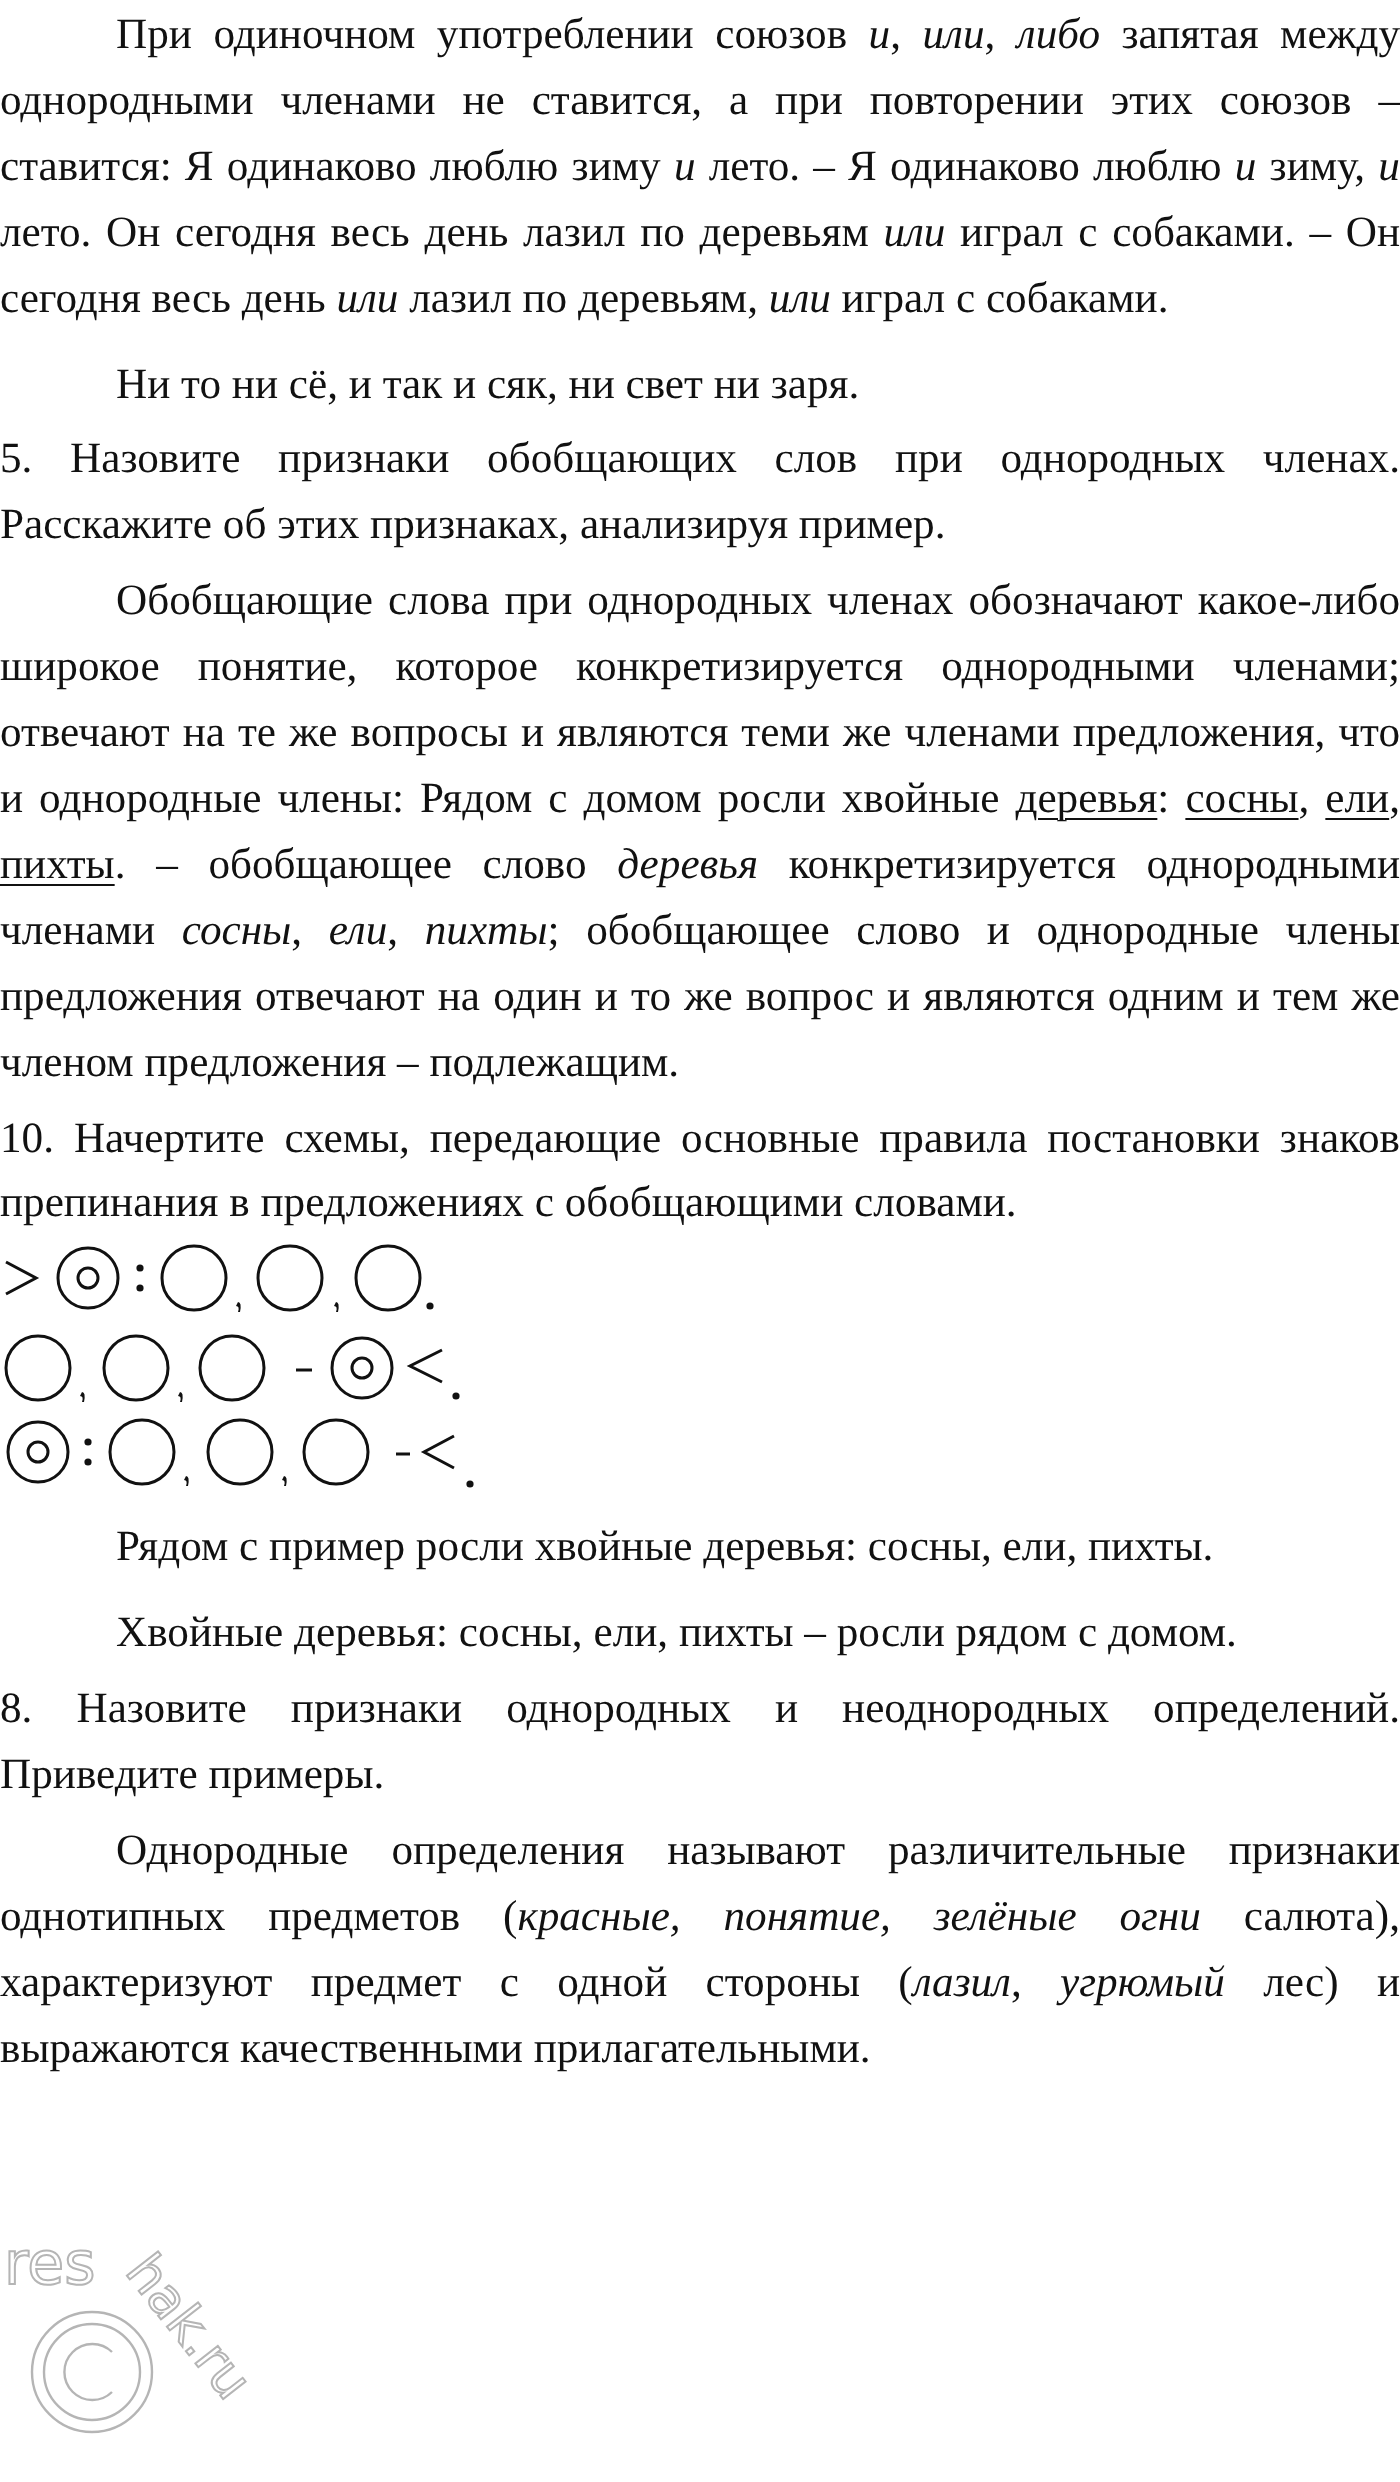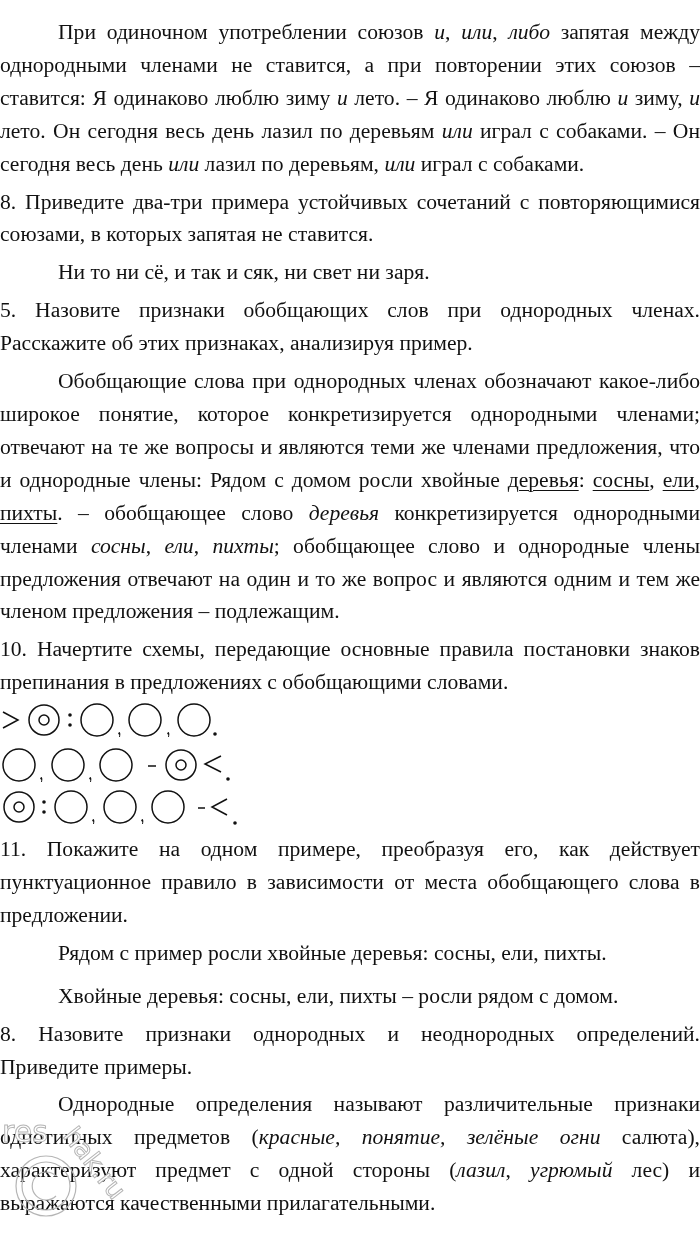--- a/index.html
+++ b/index.html
@@ -21,26 +21,25 @@
   .gap { height: 5px; }
   .schema { position: relative; height: 42px; }
   .schema svg { position: absolute; left: 0; top: 0; overflow: visible; }
   .watermark { position: absolute; left: 2px; top: 1116px; pointer-events: none; }
 </style>
 </head>
 <body>
 
 <div class="page">
 
-  <p class="ind" style="margin-top:16px;">
+  <p class="ind" style="margin-top:1px;">
     <span>При одиночном употреблении союзов </span><i>и</i><span>, </span><i>или</i><span>, </span><i>либо</i><span> запятая между однородными членами не ставится, а при повторении этих союзов – ставится: Я одинаково люблю зиму </span><i>и</i><span> лето. – Я одинаково люблю </span><i>и</i><span> зиму, </span><i>и</i><span> лето. Он сегодня весь день лазил по деревьям </span><i>или</i><span> играл с собаками. – Он сегодня весь день </span><i>или</i><span> лазил по деревьям, </span><i>или</i><span> играл с собаками.</span>
   </p>
   <div class="gap"></div>
 
-  <p>8. Приведите два-три примера устойчивых сочетаний с повторяющимися союзами, в которых запятая не ставится.</p>
   <div class="gap"></div>
   <p class="ex">Ни то ни сё, и так и сяк, ни свет ни заря.</p>
   <div class="gap"></div>
 
   <p>5. Назовите признаки обобщающих слов при однородных членах. Расскажите об этих признаках, анализируя пример.</p>
   <div class="gap"></div>
   <p class="ind">
     <span>Обобщающие слова при однородных членах обозначают какое-либо широкое понятие, которое конкретизируется однородными членами; отвечают на те же вопросы и являются теми же членами предложения, что и однородные члены: Рядом с домом росли хвойные </span><u>деревья</u><span>: </span><u>сосны</u><span>, </span><u>ели</u><span>, </span><u>пихты</u><span>. – обобщающее слово </span><i>деревья</i><span> конкретизируется однородными членами </span><i>сосны</i><span>, </span><i>ели</i><span>, </span><i>пихты</i><span>; обобщающее слово и однородные члены предложения отвечают на один и то же вопрос и являются одним и тем же членом предложения – подлежащим.</span>
   </p>
   <div class="gap"></div>
@@ -101,21 +100,20 @@
         <circle cx="44" cy="15" r="1.8"></circle>
           <circle cx="44" cy="25" r="1.8"></circle>
         <path d="M93 32 q2 0 1 5 l-1 0 q1 -3 -1 -3 z"></path>
         <path d="M142 32 q2 0 1 5 l-1 0 q1 -3 -1 -3 z"></path>
         <circle cx="235" cy="36" r="1.8"></circle>
       </g>
     </svg>
   </div>
 
   <div style="height:4px;"></div>
-  <p>11. Покажите на одном примере, преобразуя его, как действует пунктуационное правило в зависимости от места обобщающего слова в предложении.</p>
   <div class="gap"></div>
   <p class="ex">Рядом с пример росли хвойные деревья: сосны, ели, пихты.</p>
   <div class="gap"></div>
   <div class="gap"></div>
   <p class="ex">Хвойные деревья: сосны, ели, пихты – росли рядом с домом.</p>
   <div class="gap"></div>
 
   <p>8. Назовите признаки однородных и неоднородных определений. Приведите примеры.</p>
   <div class="gap"></div>
   <p class="ind">

